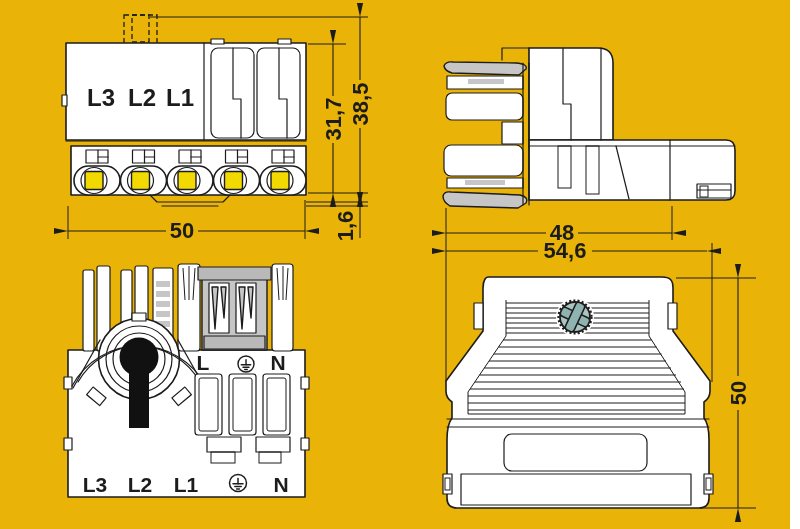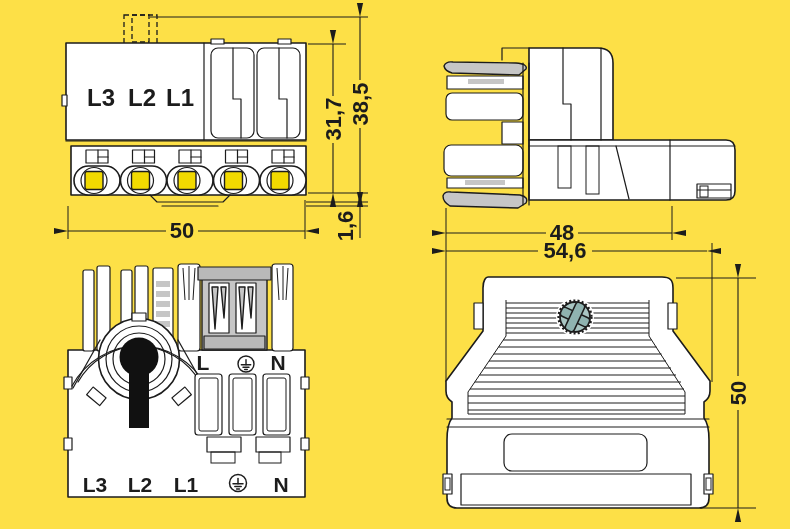--- a/index.html
+++ b/index.html
@@ -1,16 +1,16 @@
 <!DOCTYPE html>
 <html><head>
 <meta charset="utf-8">
 <style>
   html,body{margin:0;padding:0;background:#ffffff;}
-  #stage{position:relative;width:790px;height:529px;background:#fde047;overflow:hidden;
+  #stage{position:relative;width:790px;height:529px;background:#eab308;overflow:hidden;
          font-family:"Liberation Sans",sans-serif;}
   svg{position:absolute;left:0;top:0;}
   
   .o  {fill:#ffffff;stroke:#1c1c1c;stroke-width:1.6;stroke-linejoin:round;}
   .o2 {fill:#ffffff;stroke:#1c1c1c;stroke-width:1.2;stroke-linejoin:round;}
   .d  {fill:none;stroke:#1c1c1c;stroke-width:1.2;stroke-linejoin:round;stroke-linecap:round;}
   .thin{fill:none;stroke:#1c1c1c;stroke-width:1;}
   .dim {fill:none;stroke:#1c1c1c;stroke-width:1.1;}
   .dash{fill:none;stroke:#1c1c1c;stroke-width:1.3;stroke-dasharray:5 3;}
   .gray{fill:#c6c6c6;stroke:#1c1c1c;stroke-width:1.4;stroke-linejoin:round;}

